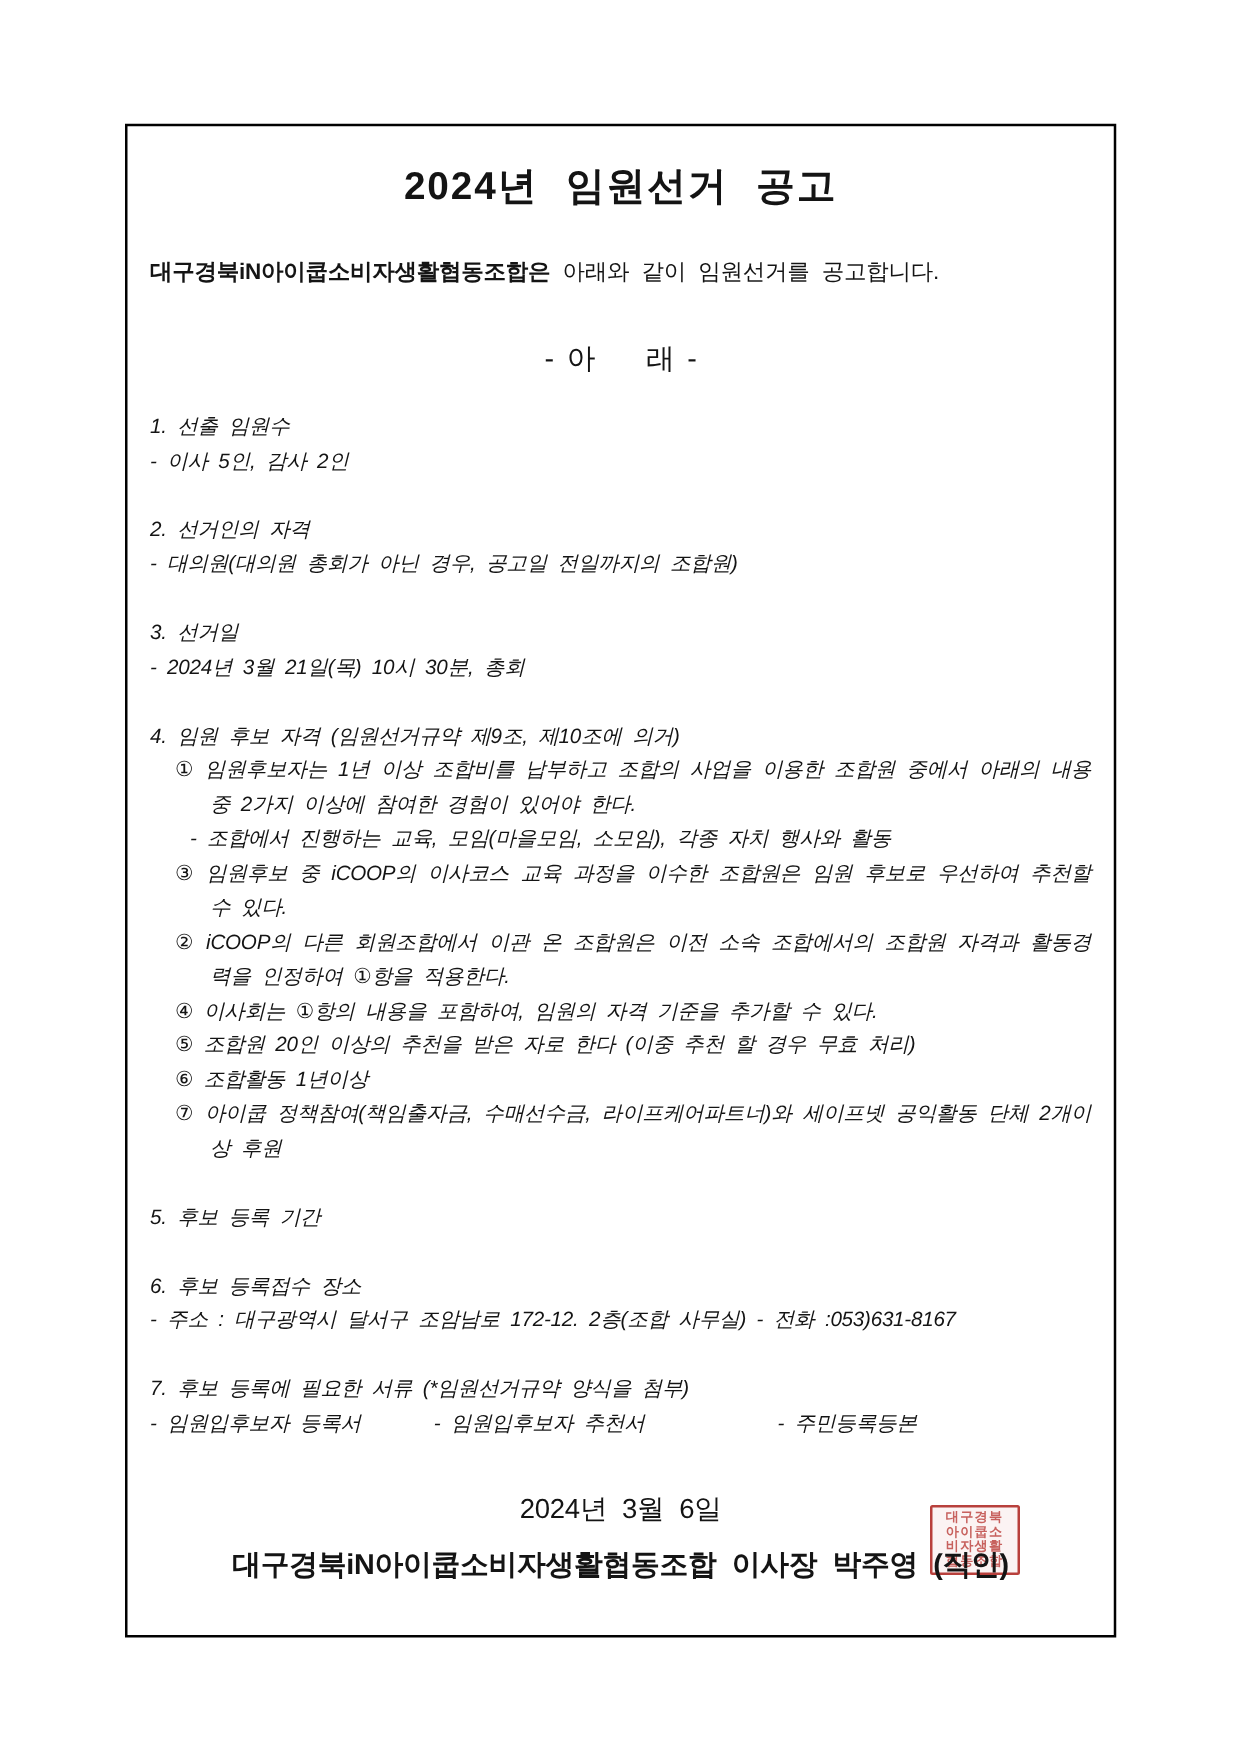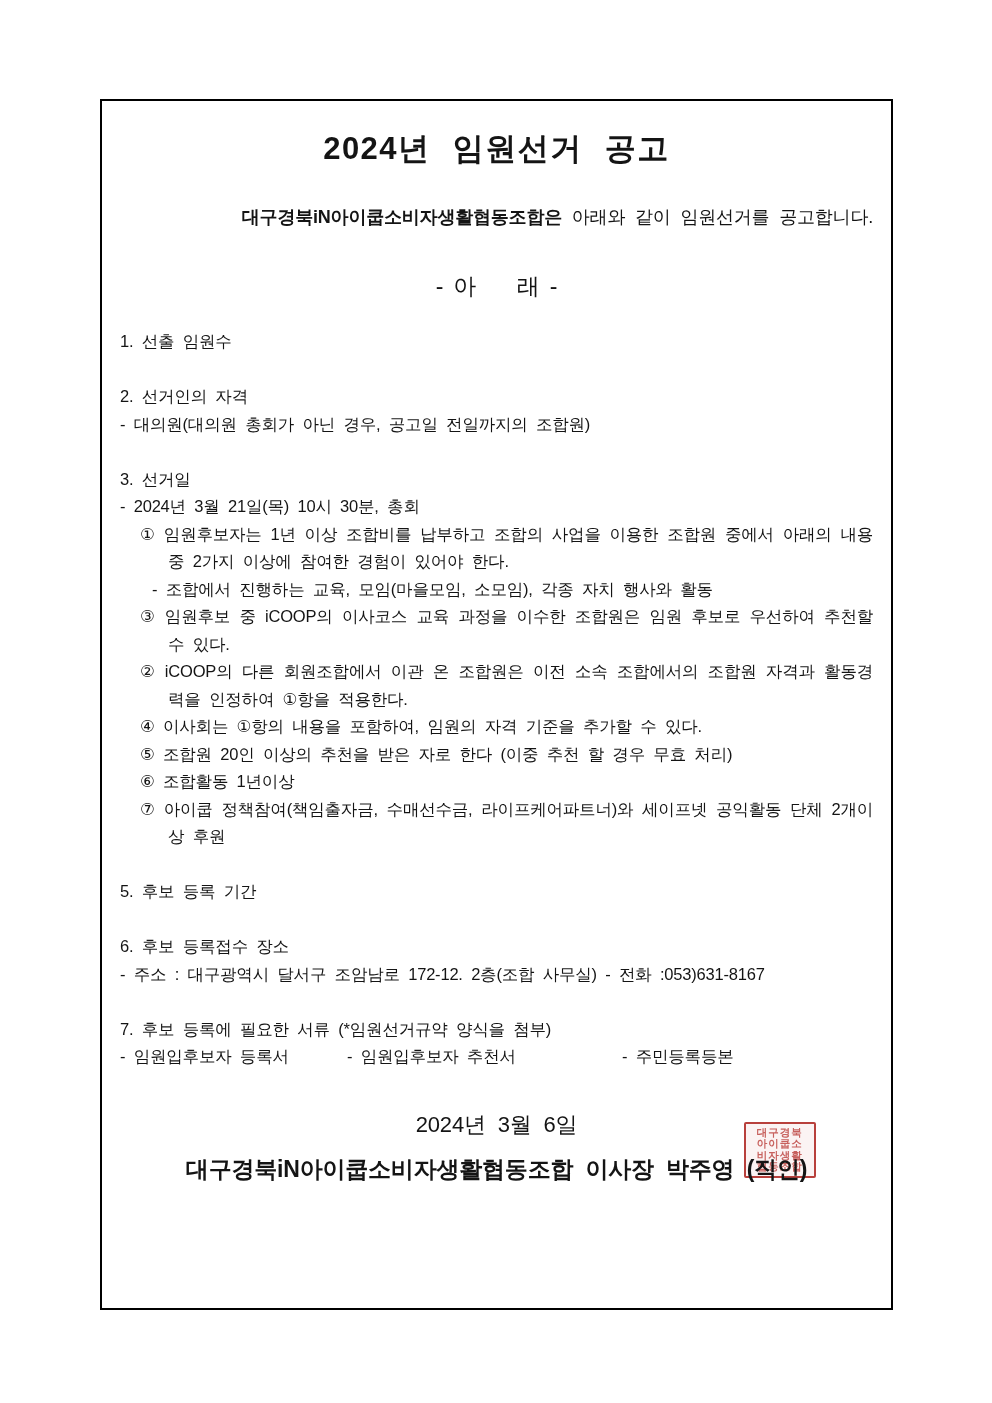--- a/index.html
+++ b/index.html
@@ -12,30 +12,30 @@
     position:absolute; left:100px; top:99px; width:793px; height:1211px;
     border:2px solid #000; box-sizing:border-box; padding:0 18px;
     background:#ffffff;
   }
   .doc-title {
     margin-top:30px; text-align:center;
     font-size:31px; font-weight:bold; letter-spacing:1.5px; word-spacing:12px;
     line-height:36px; white-space:pre;
   }
   .intro {
-    margin-top:38px; text-align:right; font-size:18px;
+    margin-top:38px; text-align:left; font-size:18px;
     word-spacing:5px; line-height:24px;
   }
   .intro .org { font-weight:bold; }
   .divider {
     margin-top:46px; text-align:center; font-size:23px; white-space:pre;
     line-height:22px;
   }
   .body-text { font-size:16.5px; letter-spacing:-0.2px; word-spacing:4px; }
-  .sec { margin-top:0; }
+  .sec { margin-top:0;font-style:italic; }
   .sec-heading { margin-top:27.5px; line-height:27.5px; }
   .sec-heading.first { margin-top:31px; }
   .doc-line { line-height:27.5px; }
   .clause {
     line-height:27.5px; padding-left:48px; text-indent:-28px;
     text-align:justify;
   }
   .clause-sub { line-height:27.5px; padding-left:32px; }
   .docs-row { line-height:27.5px; white-space:nowrap; }
   .docs-row .doc-col1 { display:inline-block; width:227px; }
@@ -72,33 +72,35 @@
     <div class="doc-title">2024년 임원선거 공고</div>
 
     <div class="intro">
       <span class="org">대구경북iN아이쿱소비자생활협동조합은</span><span> 아래와 같이 임원선거를 공고합니다.</span>
     </div>
 
     <div class="divider">- 아    래 -</div>
 
     <div class="sec">
       <div class="sec-heading first">1. 선출 임원수</div>
+      <div class="doc-line">- 이사 5인, 감사 2인</div>
     </div>
 
     <div class="sec">
       <div class="sec-heading">2. 선거인의 자격</div>
       <div class="doc-line">- 대의원(대의원 총회가 아닌 경우, 공고일 전일까지의 조합원)</div>
     </div>
 
     <div class="sec">
       <div class="sec-heading">3. 선거일</div>
       <div class="doc-line">- 2024년 3월 21일(목) 10시 30분, 총회</div>
     </div>
 
     <div class="sec">
+      <div class="sec-heading">4. 임원 후보 자격 (임원선거규약 제9조, 제10조에 의거)</div>
       <div class="clause">① 임원후보자는 1년 이상 조합비를 납부하고 조합의 사업을 이용한 조합원 중에서 아래의 내용 중 2가지 이상에 참여한 경험이 있어야 한다.</div>
       <div class="clause-sub">- 조합에서 진행하는 교육, 모임(마을모임, 소모임), 각종 자치 행사와 활동</div>
       <div class="clause">③ 임원후보 중 iCOOP의 이사코스 교육 과정을 이수한 조합원은 임원 후보로 우선하여 추천할 수 있다.</div>
       <div class="clause">② iCOOP의 다른 회원조합에서 이관 온 조합원은 이전 소속 조합에서의 조합원 자격과 활동경력을 인정하여 ①항을 적용한다.</div>
       <div class="clause">④ 이사회는 ①항의 내용을 포함하여, 임원의 자격 기준을 추가할 수 있다.</div>
       <div class="clause">⑤ 조합원 20인 이상의 추천을 받은 자로 한다 (이중 추천 할 경우 무효 처리)</div>
       <div class="clause">⑥ 조합활동 1년이상</div>
       <div class="clause">⑦ 아이쿱 정책참여(책임출자금, 수매선수금, 라이프케어파트너)와 세이프넷 공익활동 단체 2개이상 후원</div>
     </div>
 

